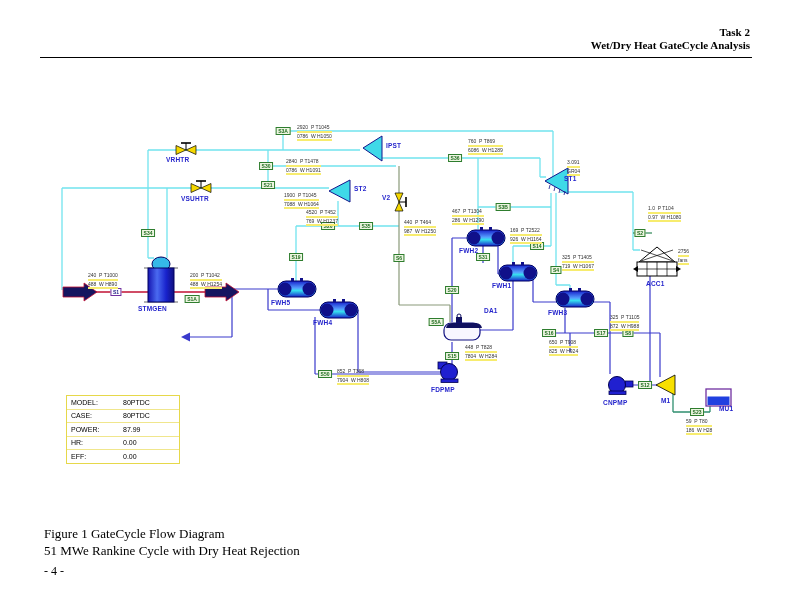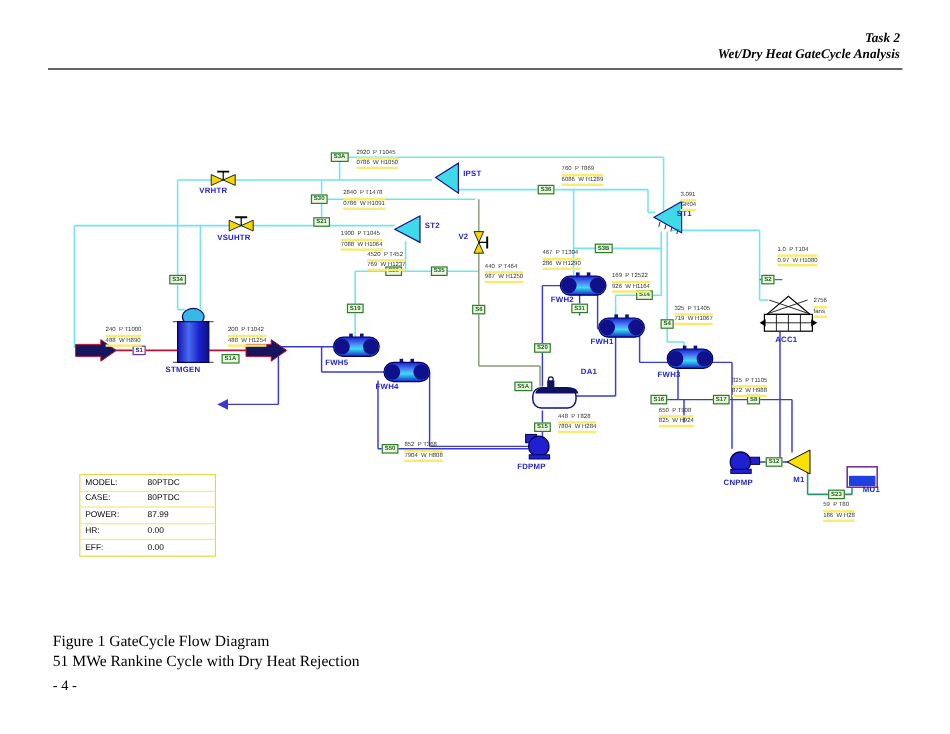--- a/index.html
+++ b/index.html
@@ -1,20 +1,20 @@
 <!DOCTYPE html>
 <html><head>
 <meta charset="utf-8">
 <style>
   html,body{margin:0;padding:0;background:#888;}
   .page{position:relative;width:792px;height:612px;background:#ffffff;overflow:hidden;
         font-family:"Liberation Sans",sans-serif;}
   
   .hdr{position:absolute;right:42px;top:26px;text-align:right;
-       font-family:"Liberation Serif",serif;font-style:italic;font-weight:bold;
+       font-family:"Liberation Serif",serif;font-weight:bold;
        font-size:11px;line-height:13px;color:#000;}
   .rule{position:absolute;left:40px;right:40px;top:57px;height:0;border-top:1px solid #000;}
   
   .cap{position:absolute;left:0;width:792px;text-align:left;
        font-family:"Liberation Serif",serif;color:#000;margin-left:44px;}
   .cap1{top:526px;font-size:13px;}
   .cap2{top:543px;font-size:13px;}
   .pgnum{top:564px;font-size:12px;}
   
   .diagram{position:absolute;left:0;top:70px;width:792px;height:440px;}

